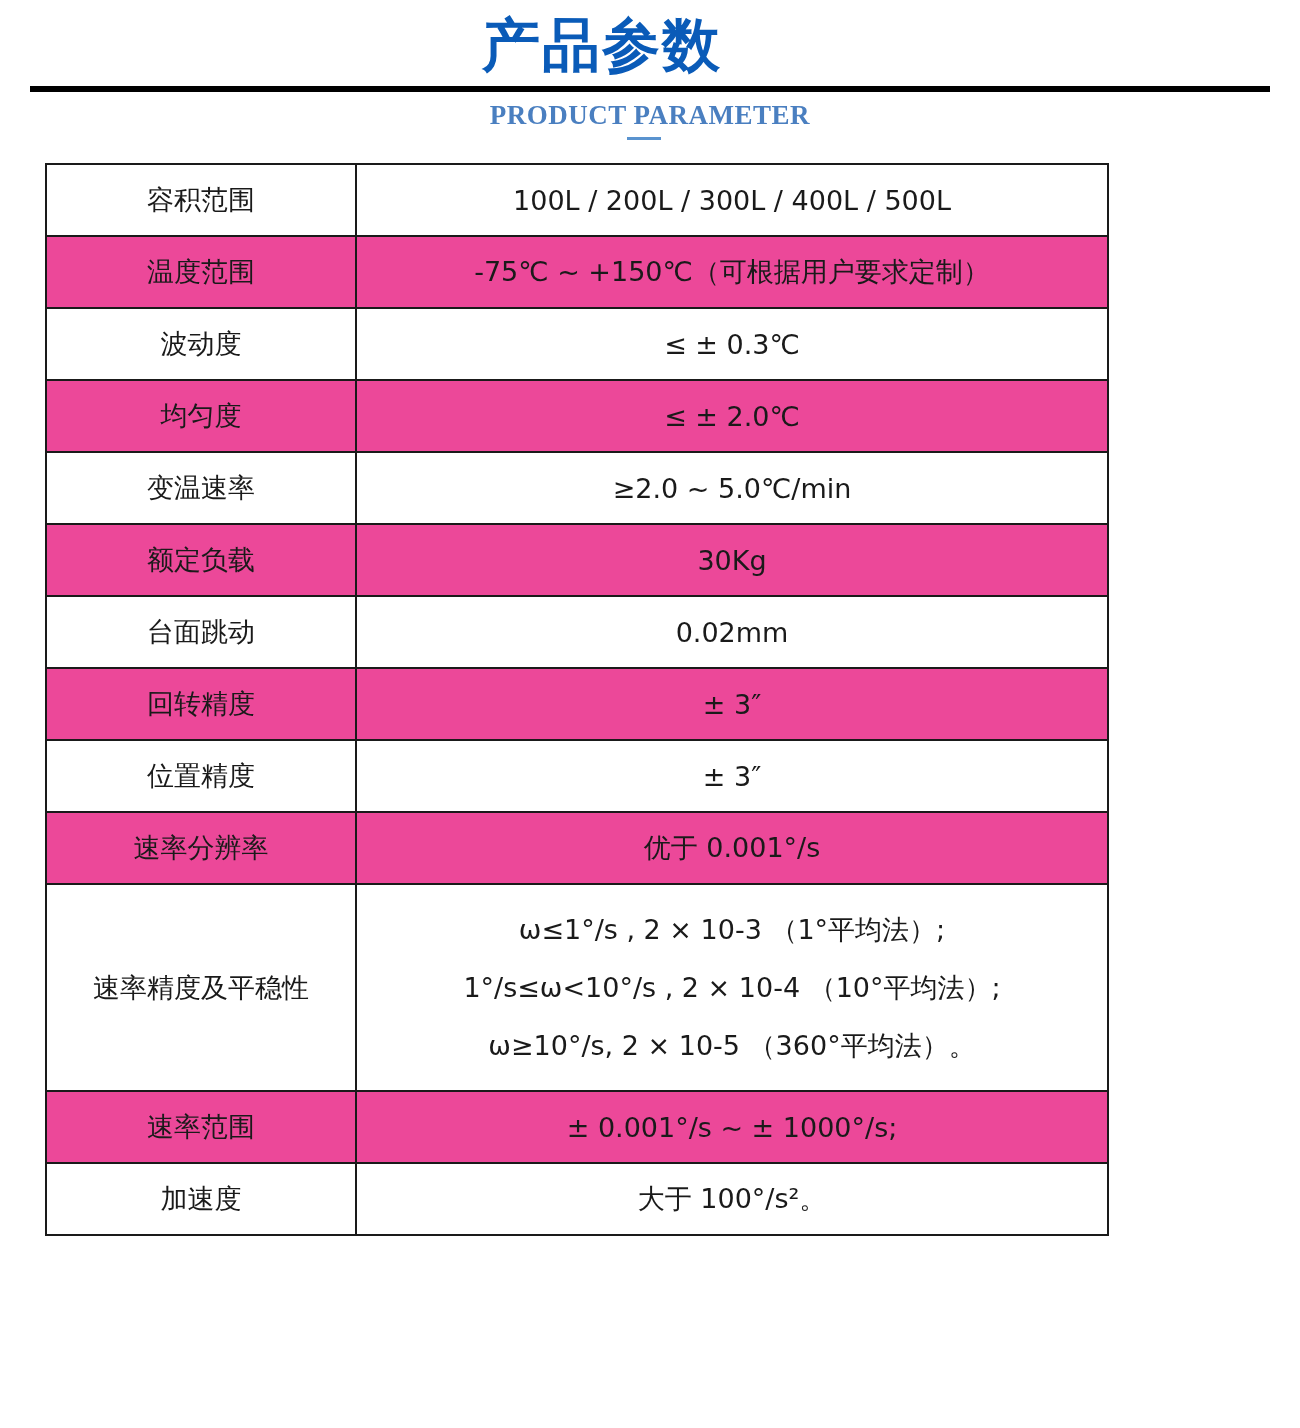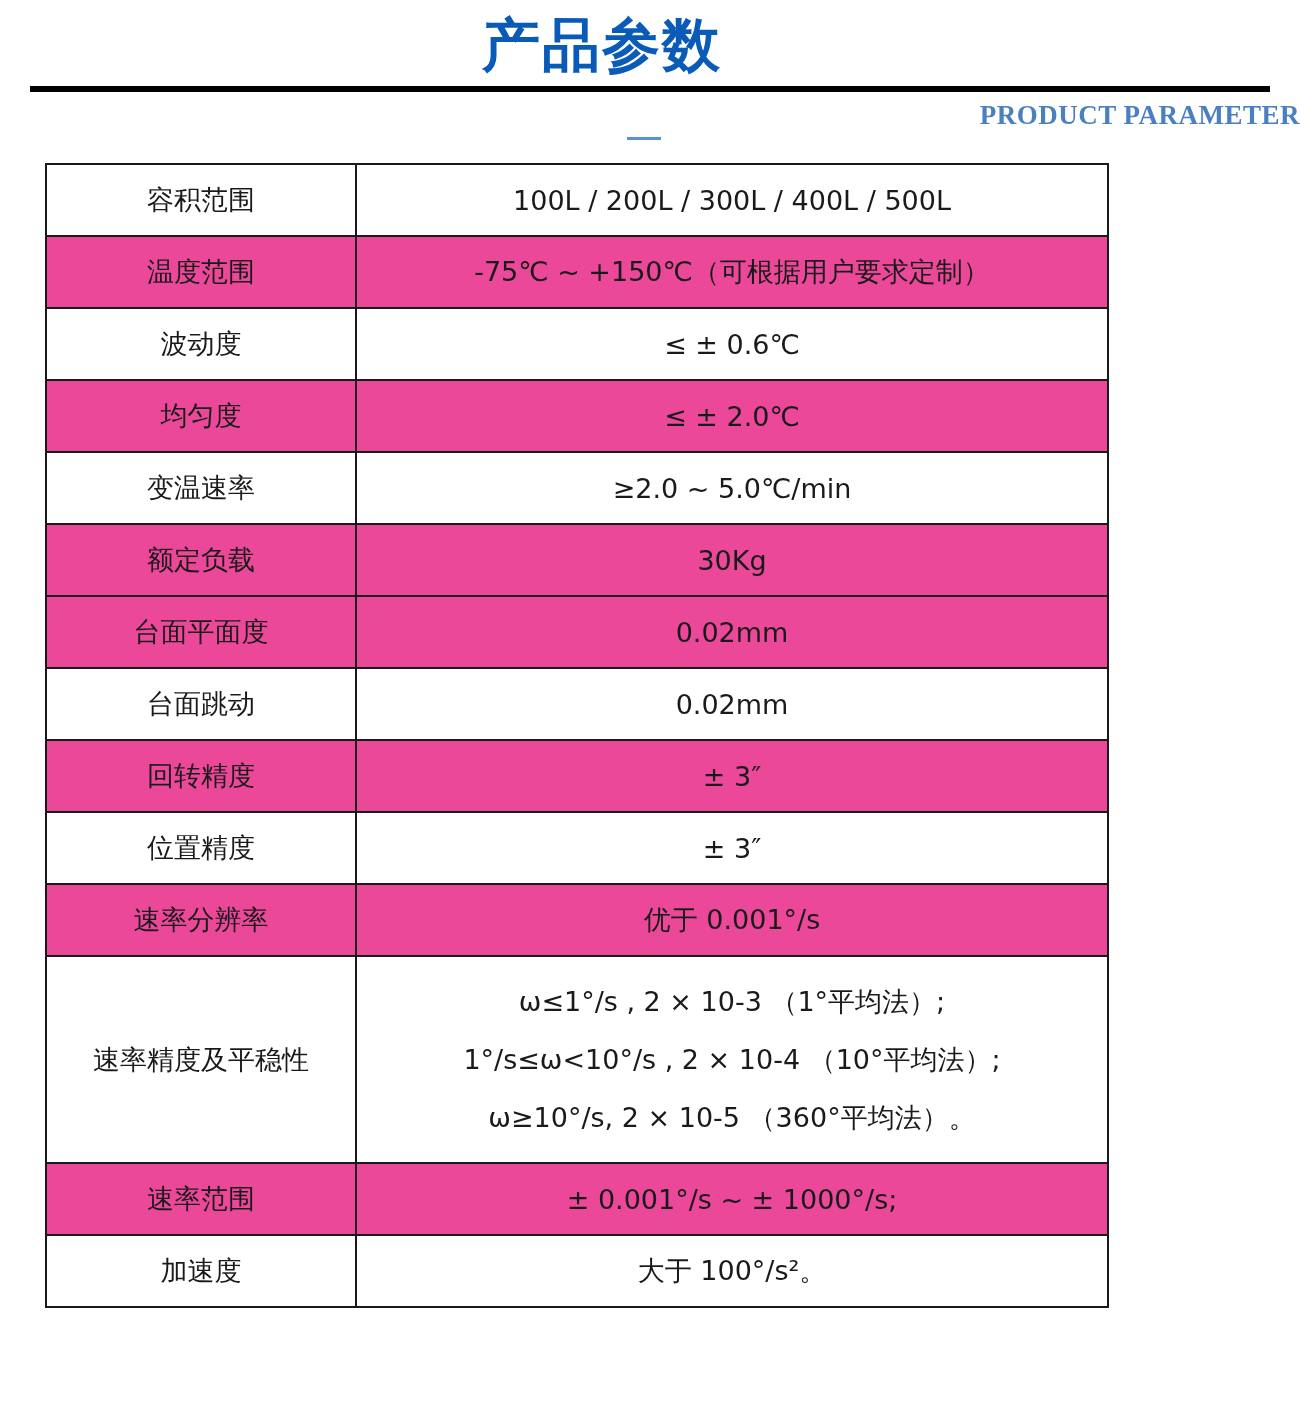--- a/index.html
+++ b/index.html
@@ -33,21 +33,21 @@
       top: 86px;
       width: 1240px;
       height: 6px;
       background: #000000;
     }
     .title-en {
       position: absolute;
       left: 0;
       top: 98px;
       width: 1300px;
-      text-align: right;
+      text-align: center;
       font-family: "Liberation Serif", "DejaVu Serif", serif;
       font-weight: bold;
       font-size: 27px;
       color: #4a7fc0;
       line-height: 34px;
       letter-spacing: 0.5px;
     }
     .title-underline {
       position: absolute;
       left: 627px;
@@ -99,37 +99,33 @@
     <tr>
       <td class="label">容积范围</td>
       <td>100L / 200L / 300L / 400L / 500L</td>
     </tr>
     <tr class="shade">
       <td class="label">温度范围</td>
       <td>-75℃ ~ +150℃（可根据用户要求定制）</td>
     </tr>
     <tr>
       <td class="label">波动度</td>
-      <td>≤ ± 0.6℃</td>
+      <td>≤ ± 0.3℃</td>
     </tr>
     <tr class="shade">
       <td class="label">均匀度</td>
       <td>≤ ± 2.0℃</td>
     </tr>
     <tr>
       <td class="label">变温速率</td>
       <td>≥2.0 ~ 5.0℃/min</td>
     </tr>
     <tr class="shade">
       <td class="label">额定负载</td>
       <td>30Kg</td>
-    </tr>
-    <tr class="shade">
-      <td class="label">台面平面度</td>
-      <td>0.02mm</td>
     </tr>
     <tr>
       <td class="label">台面跳动</td>
       <td>0.02mm</td>
     </tr>
     <tr class="shade">
       <td class="label">回转精度</td>
       <td>± 3″</td>
     </tr>
     <tr>

